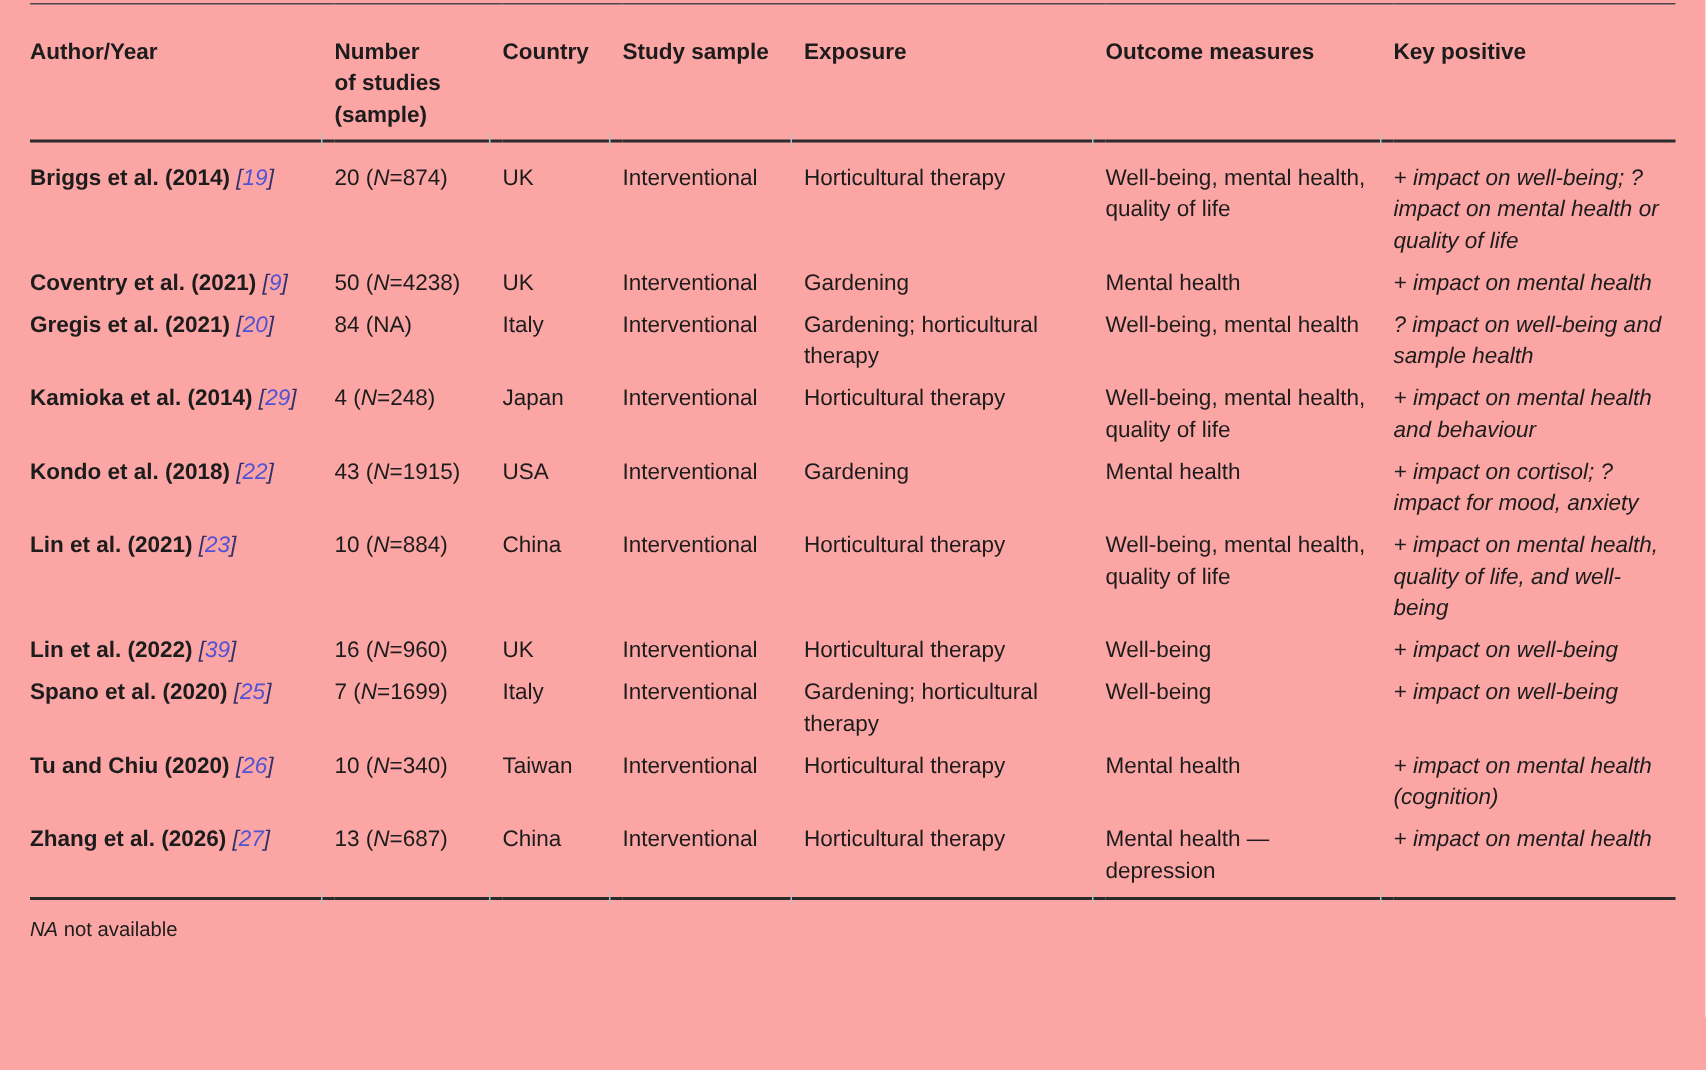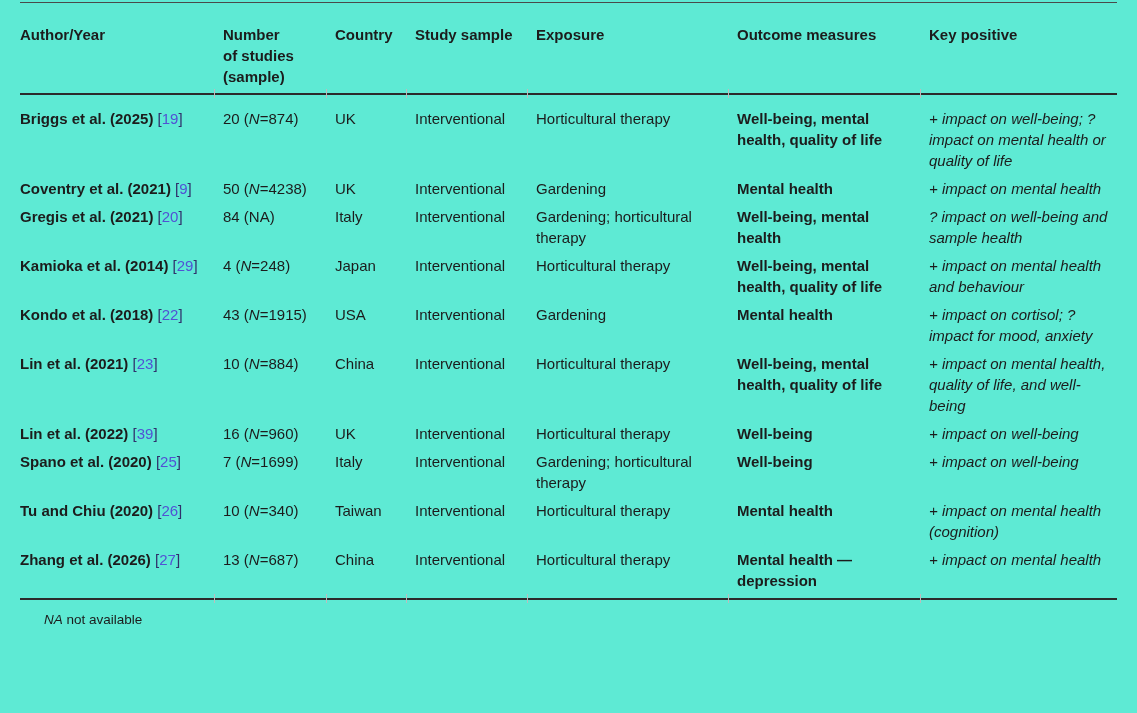--- a/index.html
+++ b/index.html
@@ -13,21 +13,21 @@
   html,body{margin:0;padding:0;background:#fff;}
   body{
     font-family:"Liberation Sans", sans-serif;
     color:var(--text);
     font-size:15px;
     line-height:21px;
   }
   .page{
     width:1137px;
     height:713px;
-    background:#5eead4;
+    background:#fca5a5;
     padding:2px 20px 0 20px;
     overflow:hidden;
   }
   table.review{
     width:1097px;
     table-layout:fixed;
     border-collapse:collapse;
     border-top:1px solid #4a4a4a;
   }
   thead th{
@@ -48,47 +48,47 @@
     bottom:-5px;
     width:1px;
     height:9px;
     background:var(--tick);
   }
   tbody td{
     vertical-align:top;
     padding:0 14px 7px 0;
     position:relative;
   }
-  tbody td:nth-child(6){padding-right:16px;font-weight:bold;}
+  tbody td:nth-child(6){padding-right:16px;}
   tbody td:nth-child(7){padding-right:6px;font-style:italic;}
   tbody tr:first-child td{padding-top:13px;}
   tbody tr:last-child td{border-bottom:2px solid var(--rule);}
   tbody tr:last-child td + td::after{
     content:"";
     position:absolute;
     left:-9px;
     bottom:-5px;
     width:1px;
     height:9px;
     background:var(--tick);
   }
   .nowrap{white-space:nowrap;}
   .b{font-weight:700;}
-  .ref{cursor:pointer;}
+  .ref{cursor:pointer;font-style:italic;}
   .ref .brk{color:var(--ref-brk);}
   .ref .num{color:var(--ref-num);}
   i{font-style:italic;}
   .fn{
     font-size:13.5px;
     line-height:19px;
     margin-top:10px;
     width:1097px;
   }
   .fn + .fn{margin-top:7px;}
-  .fn .it{font-style:italic;margin-left:24px;}
+  .fn .it{font-style:italic;}
 </style>
 </head>
 <body>
 
 <div class="page">
   <table class="review">
     <colgroup>
       <col style="width:203px">
         <col style="width:112px">
         <col style="width:80px">
@@ -105,21 +105,21 @@
 (sample)</span></th>
         <th><span class="hwrap">Country</span></th>
         <th><span class="hwrap">Study sample</span></th>
         <th><span class="hwrap">Exposure</span></th>
         <th><span class="hwrap">Outcome measures</span></th>
         <th><span class="hwrap">Key positive</span></th>
       </tr>
     </thead>
     <tbody>
         <tr>
-          <td class="nowrap"><span class="b">Briggs et al. (2025)</span> <span class="ref"><span class="brk">[</span><span class="num">19</span><span class="brk">]</span></span></td>
+          <td class="nowrap"><span class="b">Briggs et al. (2014)</span> <span class="ref"><span class="brk">[</span><span class="num">19</span><span class="brk">]</span></span></td>
           <td class="nowrap">20 (<i>N</i>=874)</td>
           <td>UK</td>
           <td>Interventional</td>
           <td>Horticultural therapy</td>
           <td>Well-being, mental health, quality of life</td>
           <td>+ impact on well-being; ? impact on mental health or quality of life</td>
         </tr>
         <tr>
           <td class="nowrap"><span class="b">Coventry et al. (2021)</span> <span class="ref"><span class="brk">[</span><span class="num">9</span><span class="brk">]</span></span></td>
           <td class="nowrap">50 (<i>N</i>=4238)</td>

